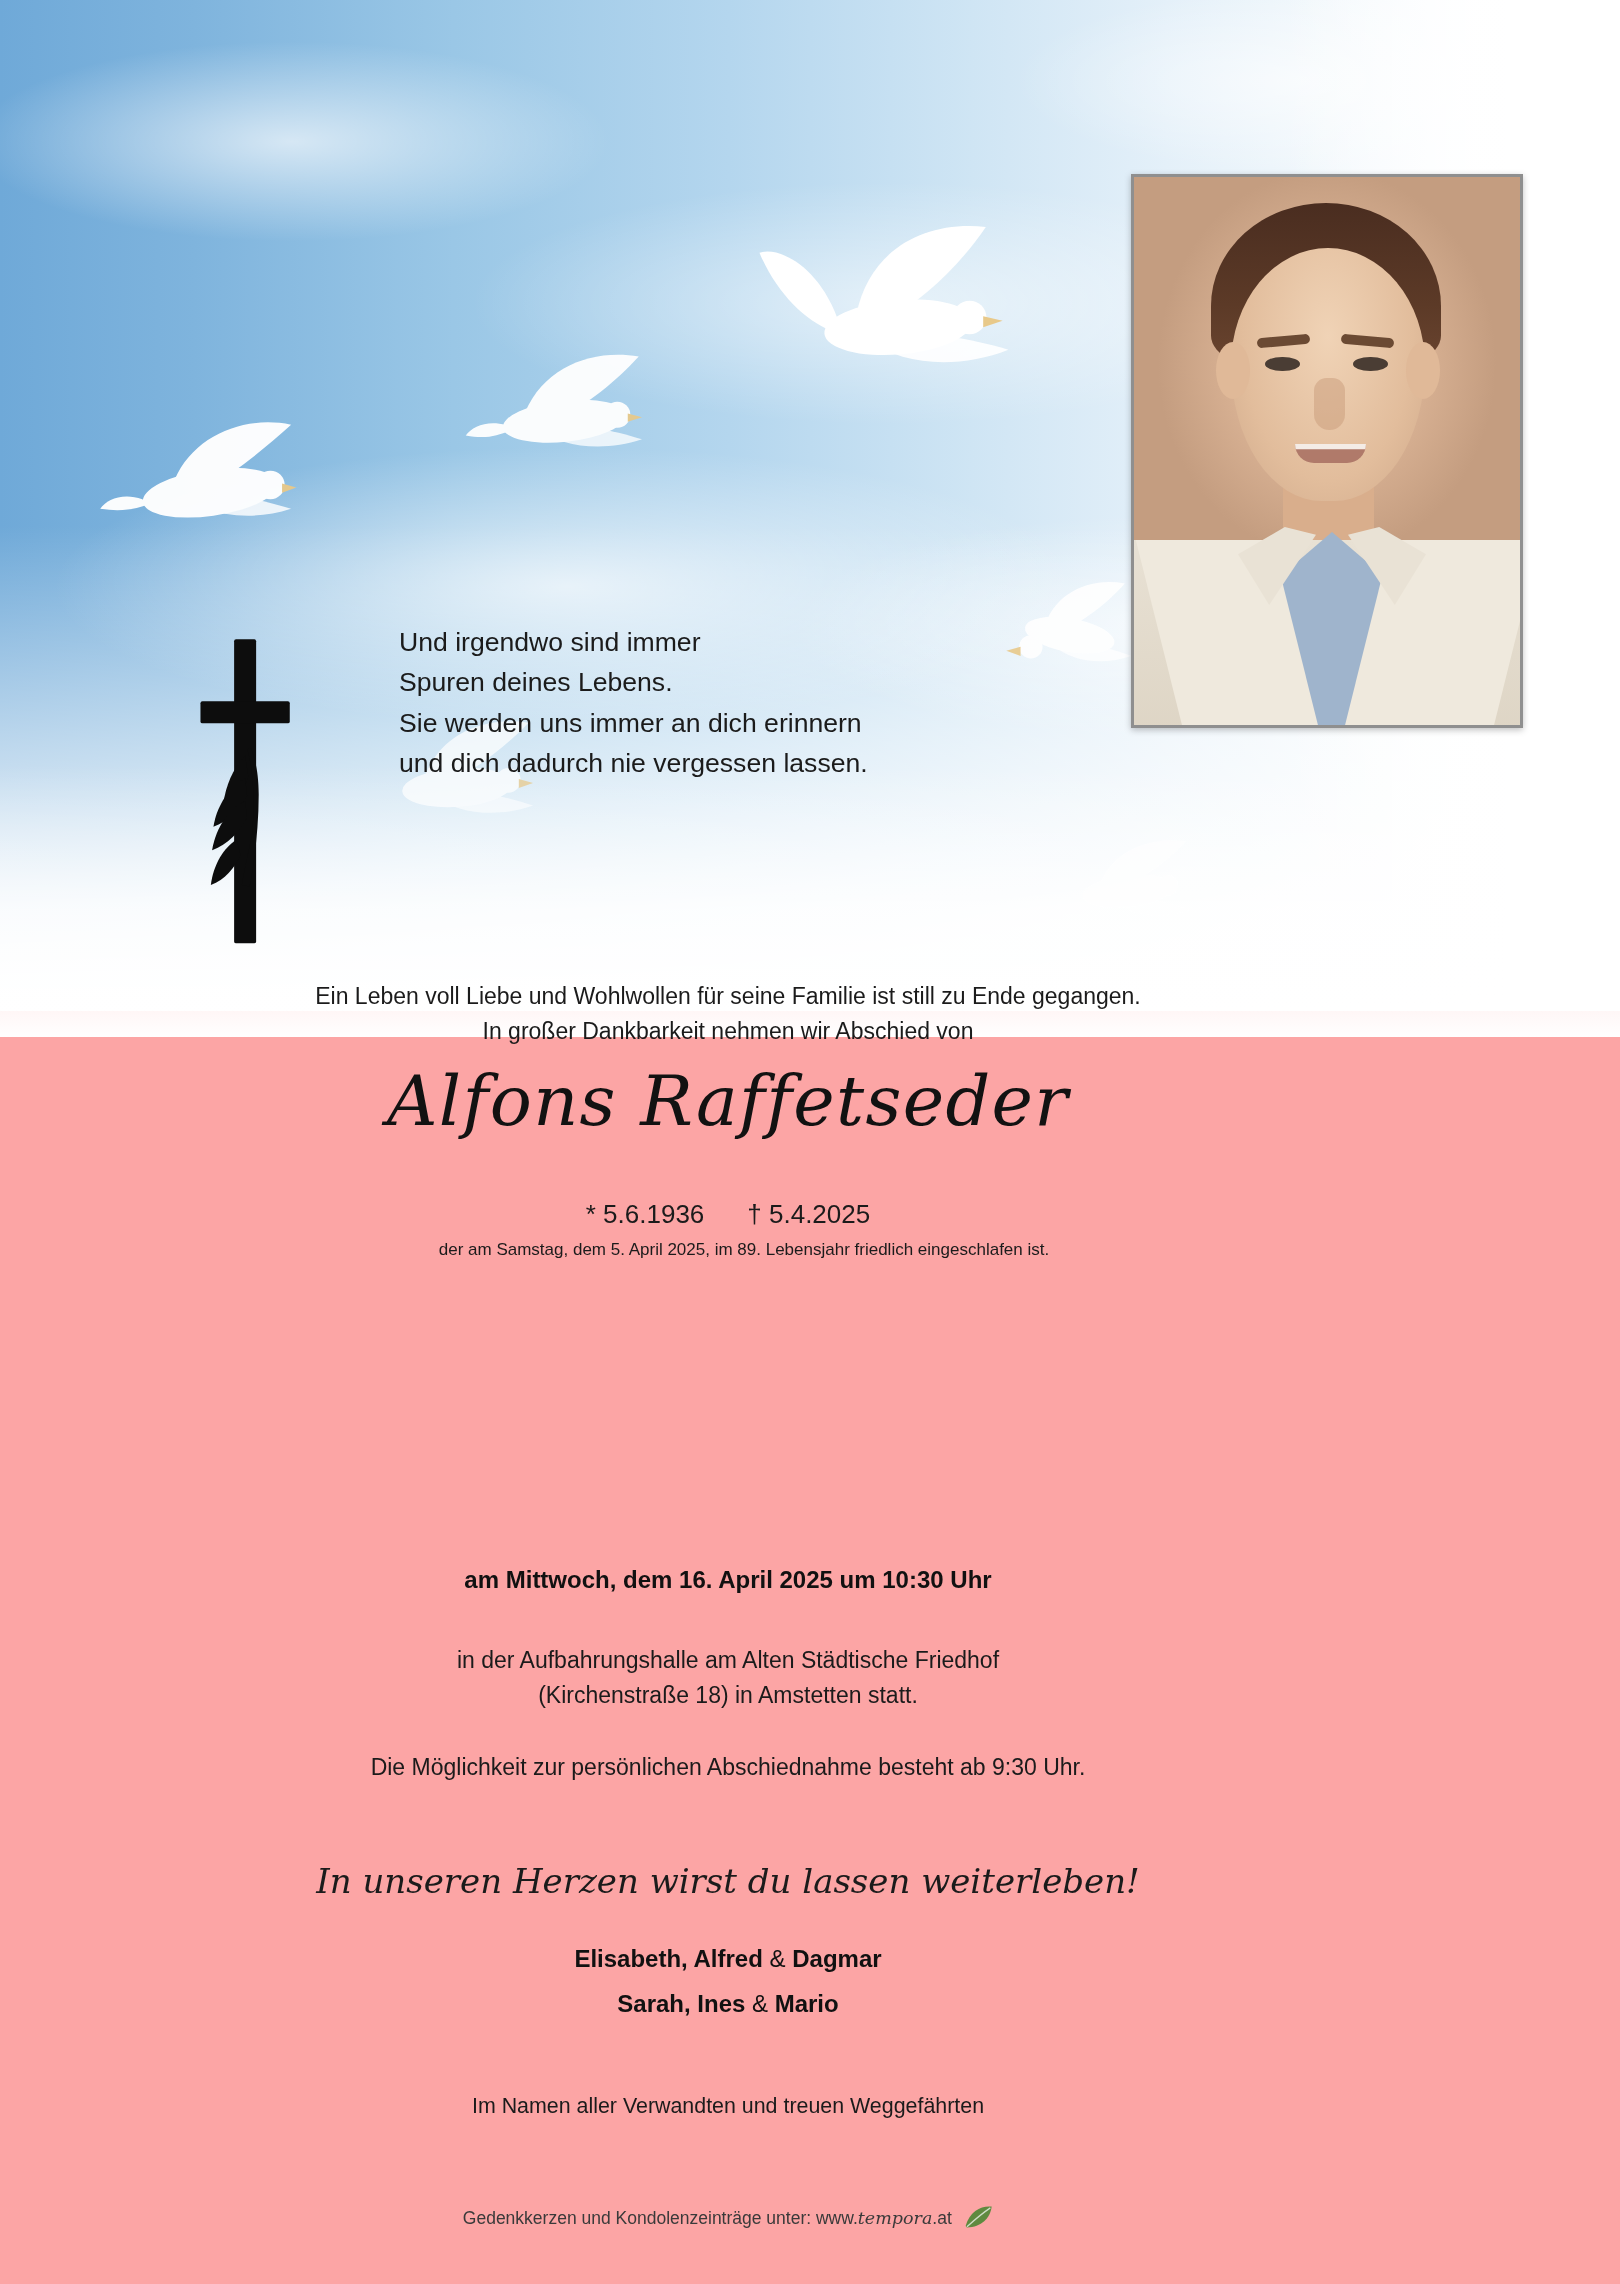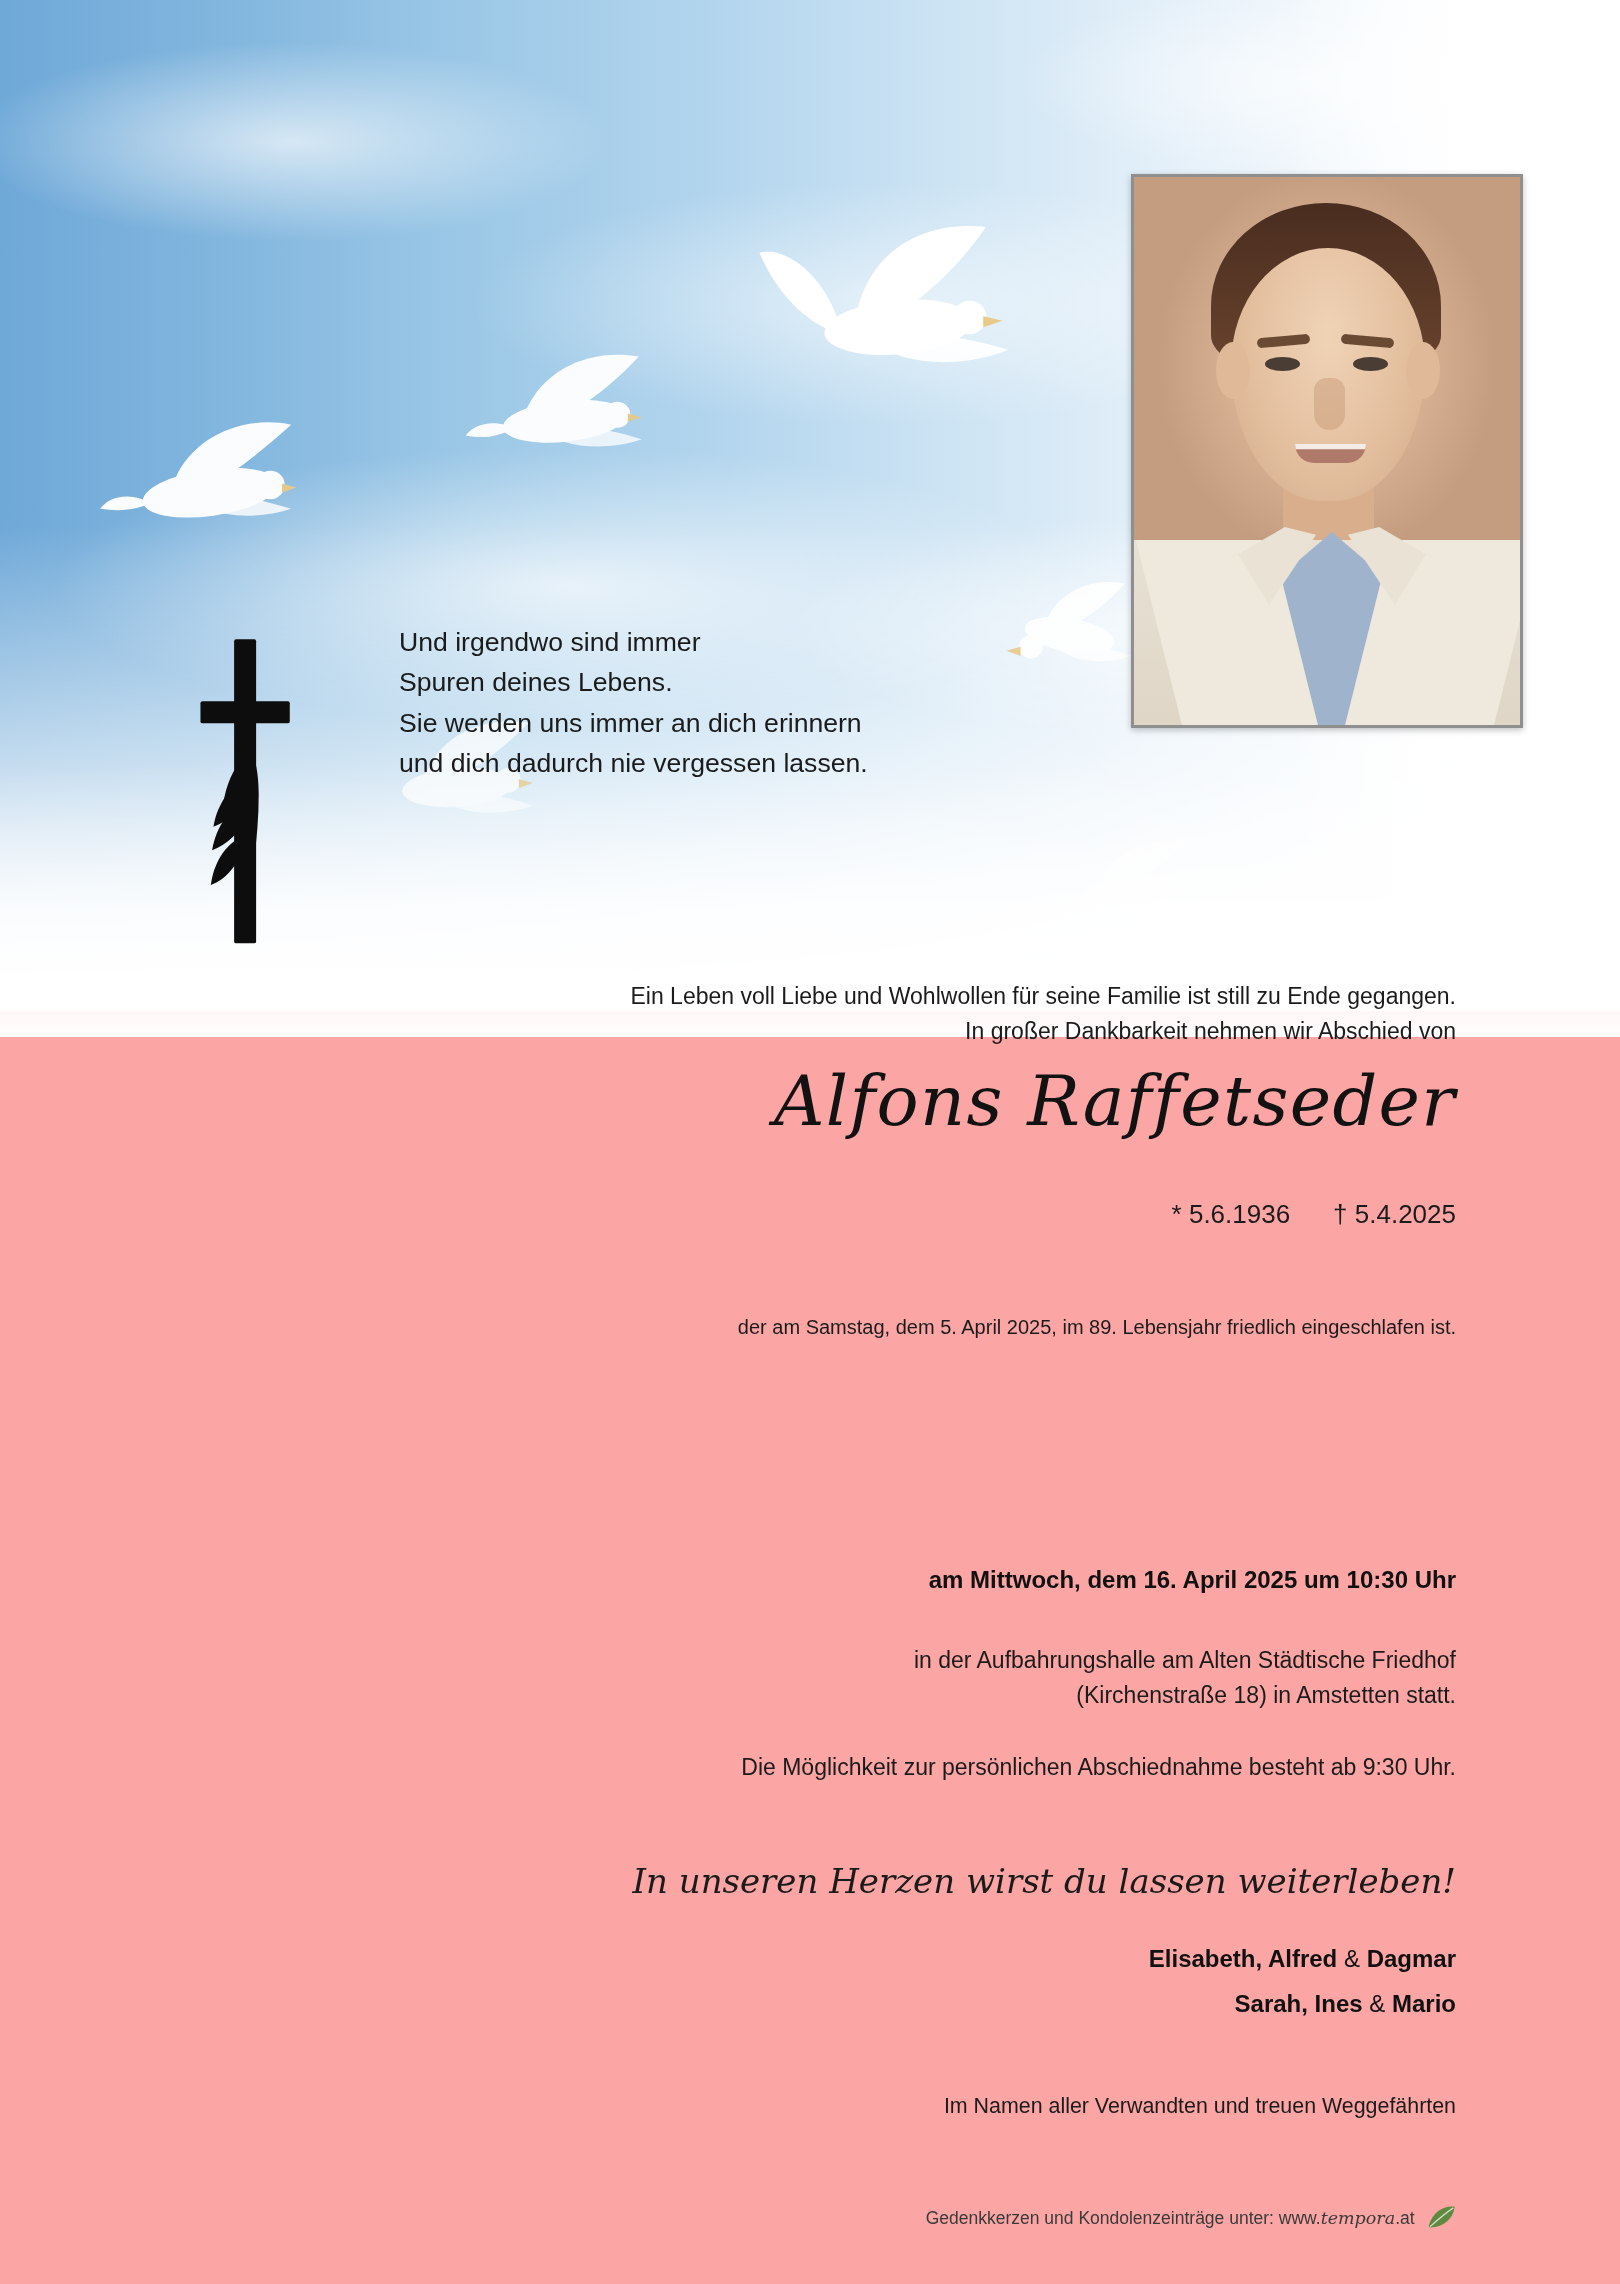--- a/index.html
+++ b/index.html
@@ -199,21 +199,21 @@
     font-size: 26.6px;
     line-height: 1.52;
     color: #1b1b1b;
   }
   .poem div { white-space: nowrap; }
 
   .center-block {
     position: absolute;
     left: 0;
     width: 1456px;
-    text-align: right;
+    text-align: center;
   }
   .intro {
     top: 979px;
     font-size: 23px;
     line-height: 1.5;
     color: #1b1b1b;
   }
   .name {
     top: 1060px;
     font-family: "DejaVu Serif", serif;
@@ -222,23 +222,24 @@
     letter-spacing: 1.3px;
     color: #121212;
   }
   .dates {
     top: 1199px;
     font-size: 26px;
     color: #1b1b1b;
   }
   .dates .sep { display: inline-block; width: 28.5px; }
   .passed {
-    top: 1316px;
-    font-size: 20px;
-    color: #1b1b1b;
+    top: 1240px;
+    font-size: 17px;
+    color: #1b1b1b;
+    padding-left: 16px;
   }
   .ceremony {
     top: 1459px;
     font-size: 23px;
     line-height: 1.52;
     color: #1b1b1b;
   }
   .when {
     top: 1566px;
     font-size: 24px;

